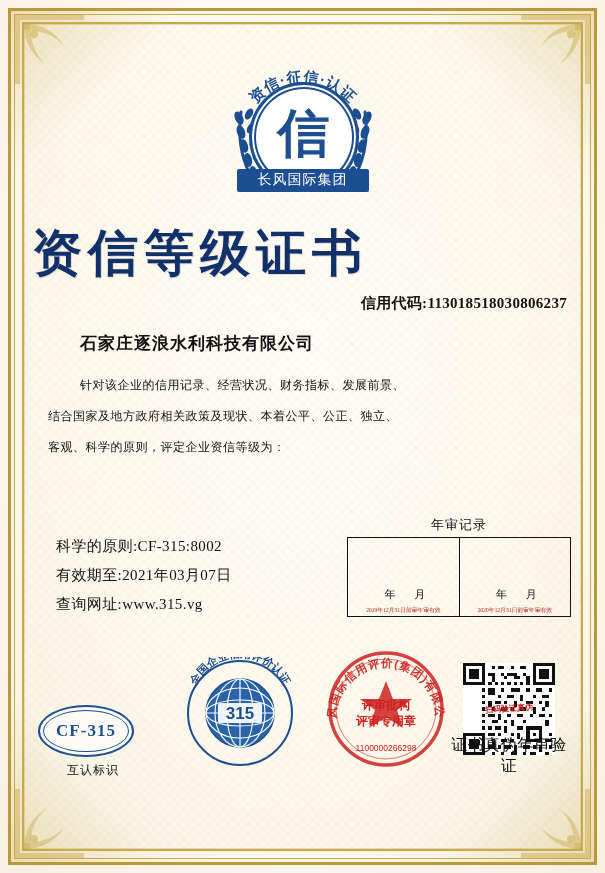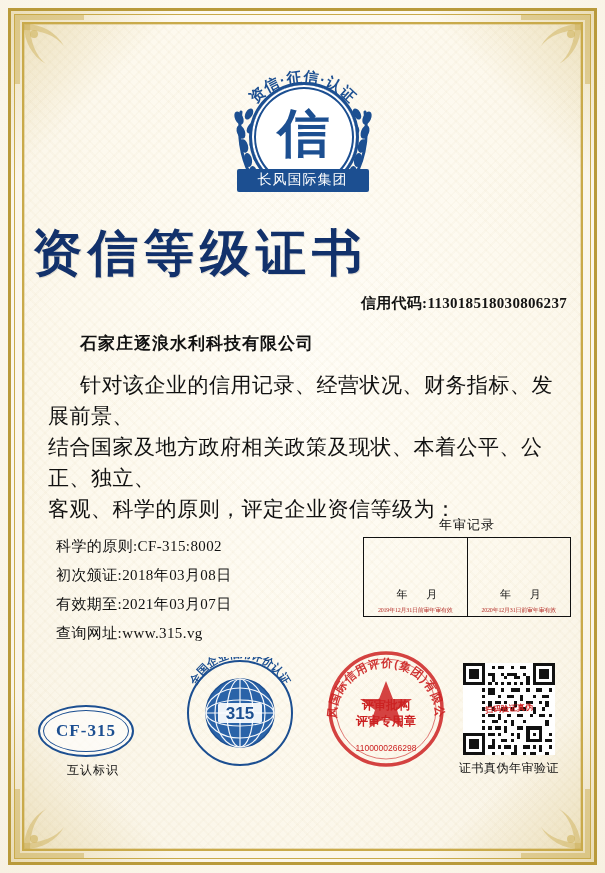--- a/index.html
+++ b/index.html
@@ -166,21 +166,21 @@
     font-weight: bold;
     color: #111111;
     letter-spacing: 1px;
     margin-left: 20px;
   }
   .body-text {
     position: absolute;
     top: 338px;
     left: 16px;
     right: 10px;
-    font-size: 21px;
+    font-size: 12px;
     line-height: 31px;
     color: #111111;
     letter-spacing: 0.5px;
   }
   .body-text p {
     margin: 0;
   }
   .body-text p.indent {
     text-indent: 32px;
   }
@@ -205,21 +205,21 @@
     line-height: 29px;
     color: #111111;
     letter-spacing: 0.4px;
   }
 
   
   .review {
     position: absolute;
     top: 484px;
     right: 2px;
-    width: 208px;
+    width: 224px;
   }
   .review-title {
     font-size: 13px;
     color: #111111;
     text-align: center;
     padding-bottom: 3px;
     letter-spacing: 1px;
   }
   .review-grid {
     display: flex;
@@ -318,21 +318,21 @@
     bottom: 46px;
     width: 92px;
     height: 92px;
   }
   .qr-caption {
     position: absolute;
     right: 0px;
     bottom: 24px;
     width: 128px;
     text-align: center;
-    font-size: 12px;
+    font-size: 16px;
     color: #111111;
     letter-spacing: 0.5px;
   }
   .qr-overlay {
     position: absolute;
     left: 8px;
     top: 40px;
     width: 76px;
     text-align: center;
     font-size: 8px;
@@ -433,21 +433,20 @@
 
     <div class="body-text">
       <p class="indent">针对该企业的信用记录、经营状况、财务指标、发展前景、</p>
       <p>结合国家及地方政府相关政策及现状、本着公平、公正、独立、</p>
       <p>客观、科学的原则，评定企业资信等级为：</p>
     </div>
 
 
     <div class="details">
       <div>科学的原则:CF-315:8002</div>
-      <div>初次颁证:2018年03月08日</div>
       <div>有效期至:2021年03月07日</div>
       <div>查询网址:www.315.vg</div>
     </div>
 
     <div class="review">
       <div class="review-title">年审记录</div>
       <div class="review-grid">
         <div class="review-cell">
           <div class="review-ym">年 月</div>
           <div class="review-note">2019年12月31日前审年审有效</div>

